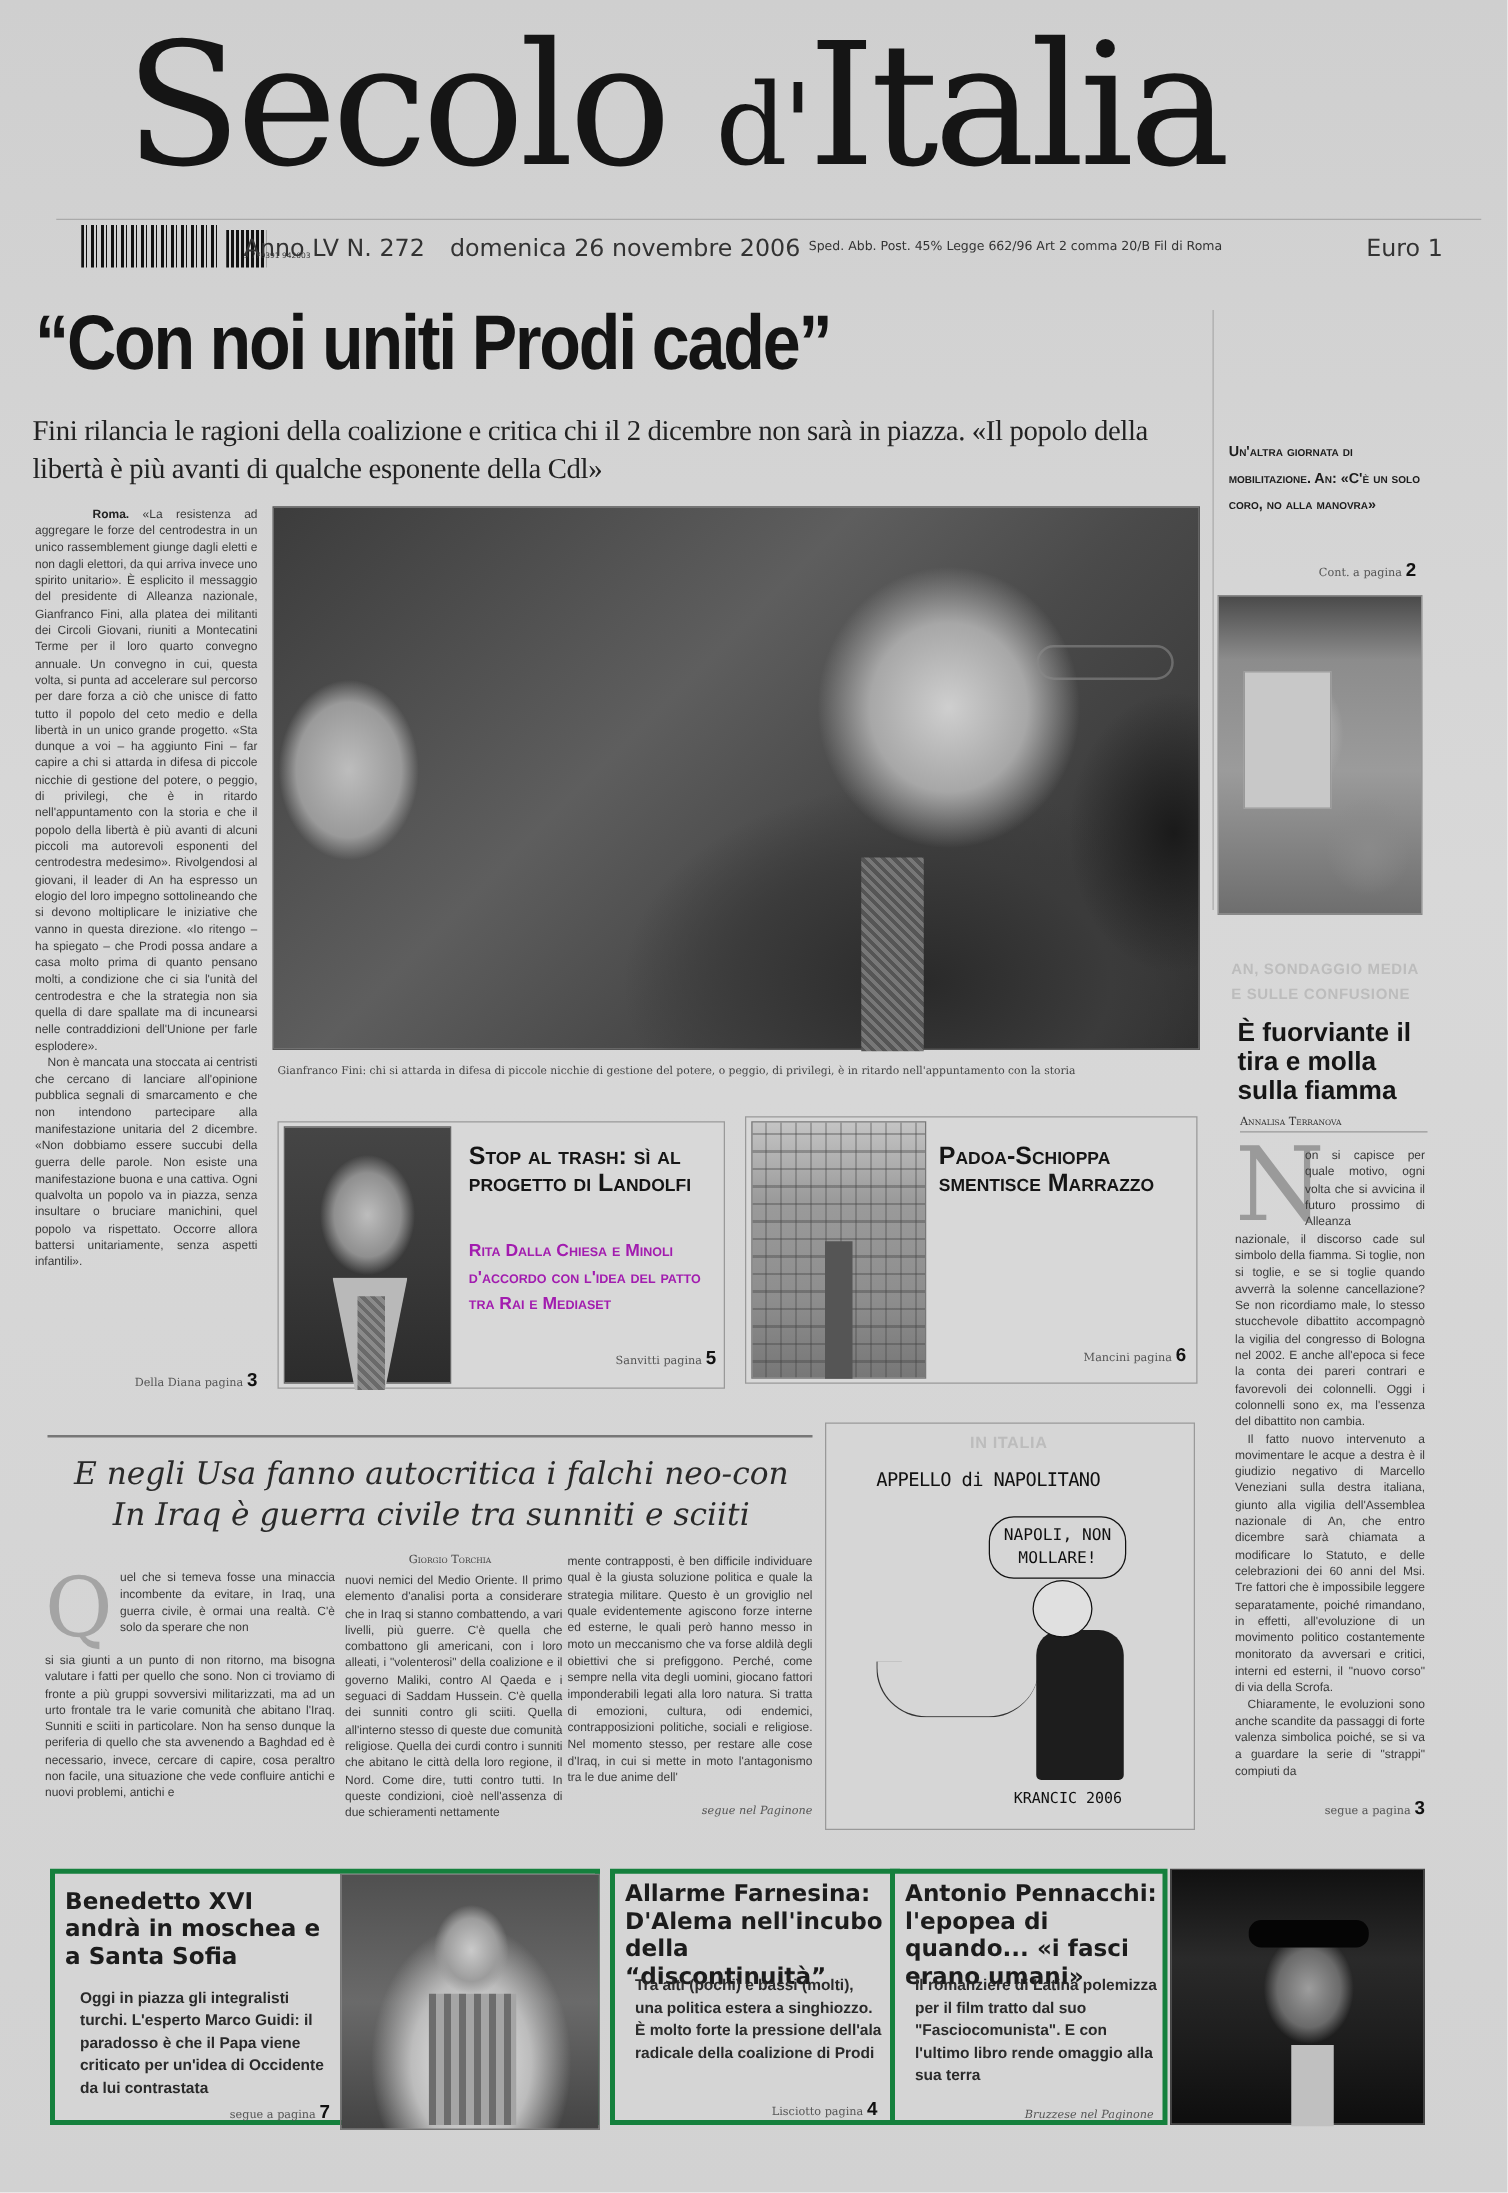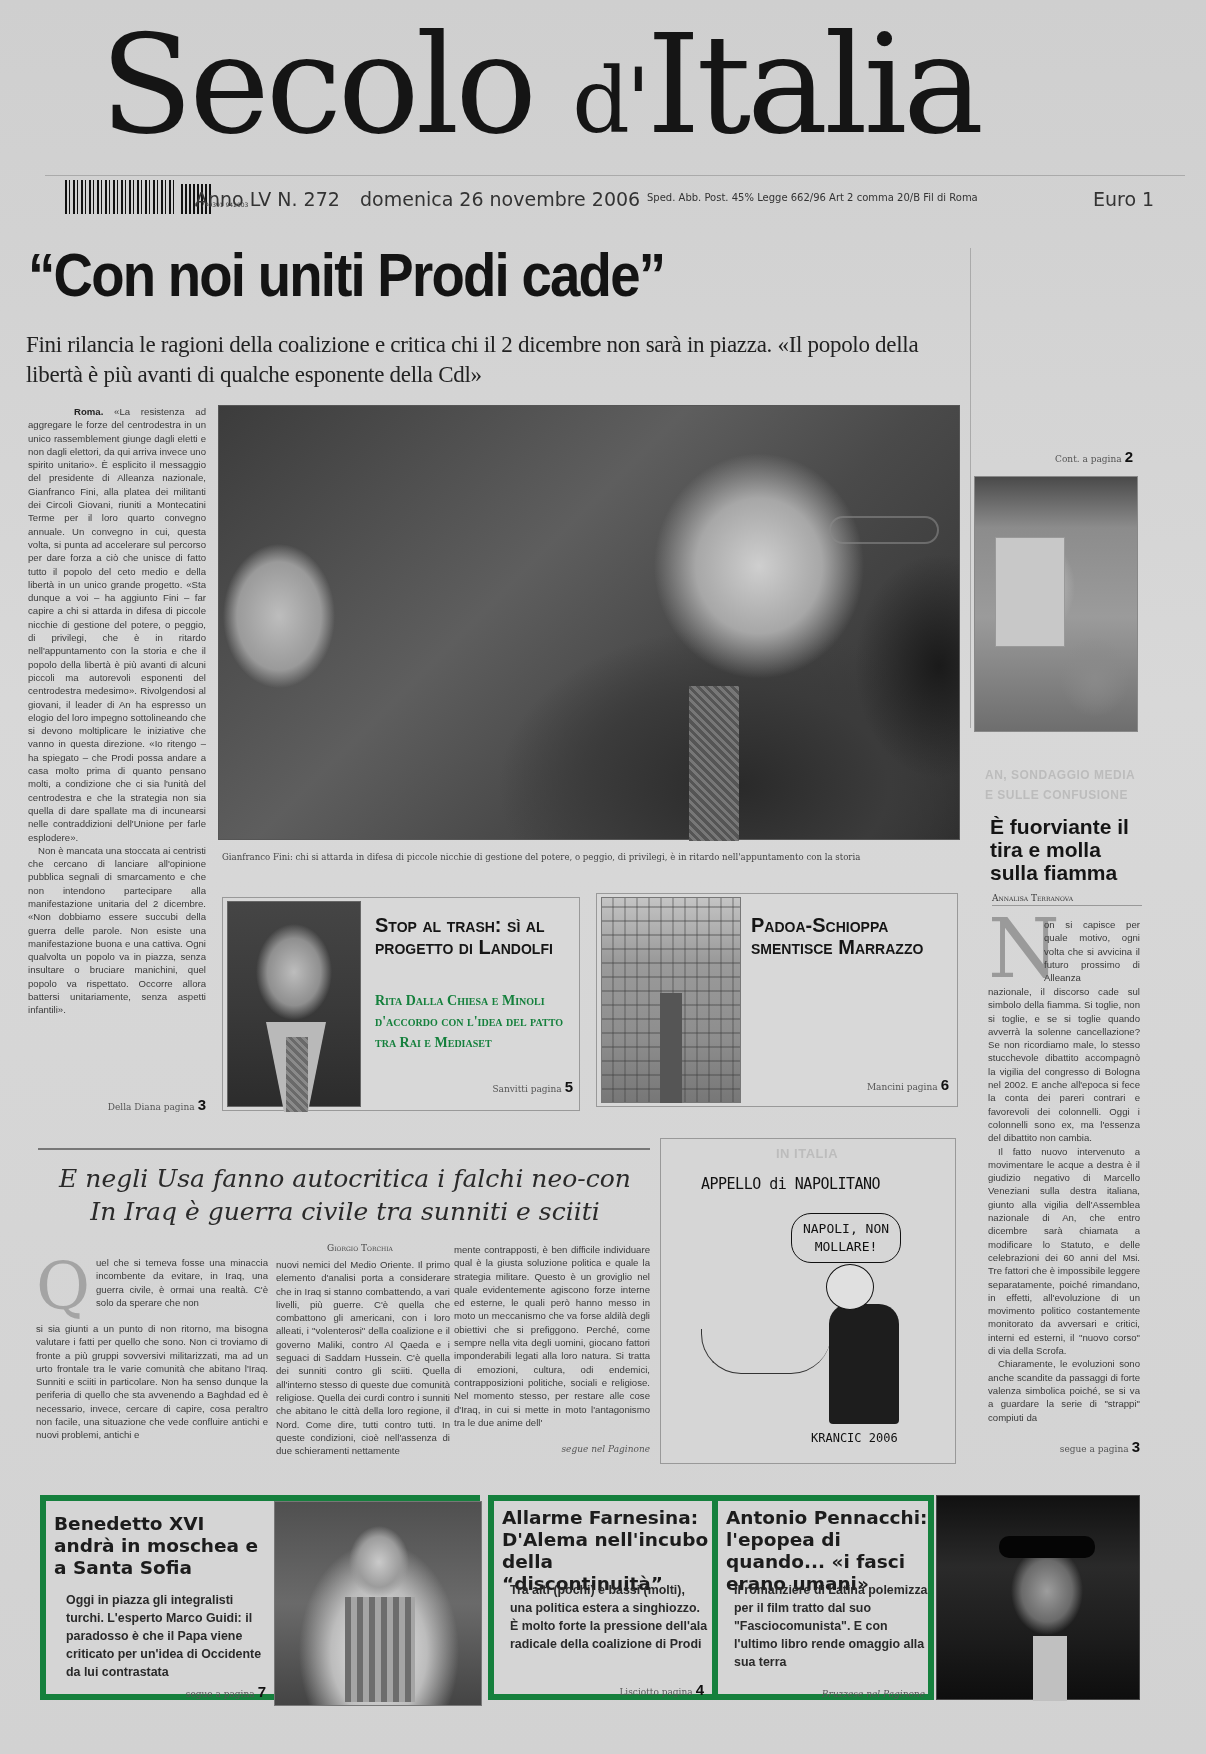--- a/index.html
+++ b/index.html
@@ -141,21 +141,21 @@
       repeating-linear-gradient(90deg, transparent 0 10px, rgba(60,60,60,0.3) 10px 12px),
       linear-gradient(180deg, #c4c4c4 0%, #9b9b9b 30%, #8d8d8d 70%, #777 100%);
     border: 1px solid #777;
   }
   .box-photo2 .obelisk { position: absolute; left: 58px; top: 95px; width: 22px; height: 110px; background: #555; }
   .box-head {
     font-family: "Liberation Sans", sans-serif; font-weight: bold; color: #151515;
     font-size: 20px; line-height: 22px; font-variant: small-caps;
   }
   .box-sub {
-    font-family: Liberation Serif, serif; font-weight: bold; color: #15803d;
+    font-family: Liberation Sans, sans-serif; font-weight: bold; color: #a21caf;
     font-size: 14px; line-height: 21px; font-variant: small-caps;
   }
 
   
   .iraq-rule { left: 38px; top: 1148px; width: 612px; height: 2px; background: #777; }
   .iraq-title {
     left: 40px; top: 1162px; width: 610px; text-align: center;
     font-family: "DejaVu Serif", serif; font-style: italic; font-size: 25px; line-height: 33px; color: #2a2a2a;
   }
   .iraq-byline {
@@ -180,21 +180,21 @@
     position: absolute; left: 130px; top: 74px; width: 110px; height: 50px; border: 1.5px solid #111; border-radius: 20px;
     font-family: "DejaVu Sans Mono", monospace; font-size: 13px; line-height: 18px; text-align: center; padding-top: 6px; color: #111;
   }
   .figure-body { position: absolute; left: 168px; top: 165px; width: 70px; height: 120px; background: #1d1d1d; border-radius: 20px 20px 4px 4px; }
   .figure-head { position: absolute; left: 165px; top: 125px; width: 48px; height: 46px; border: 1.5px solid #111; border-radius: 50%; background: #e0e0e0; }
   .boat { position: absolute; left: 40px; top: 190px; width: 130px; height: 45px; border-bottom: 1.5px solid #333; border-left: 1.5px solid #333; border-radius: 0 0 40px 40px; }
   .signature { position: absolute; left: 150px; top: 292px; font-family: "DejaVu Sans Mono", monospace; font-size: 12px; color: #111; }
 
   
   .bottom-strip { left: 40px; top: 1495px; width: 1100px; height: 210px; }
-  .b-box { position: absolute; top: 0; height: 205px; border: 6px solid #15803d; background: #d5d5d5; }
+  .b-box { position: absolute; top: 0; height: 205px; border: 4px solid #15803d; background: #d5d5d5; }
   .b-head {
     font-family: "DejaVu Sans", sans-serif; font-weight: bold; font-size: 18.5px; line-height: 22px; color: #1c1c1c;
   }
   .b-sub {
     font-family: "Liberation Sans", sans-serif; font-weight: bold; font-size: 12.4px; line-height: 18px; color: #2a2a2a;
   }
   .pope-photo {
     position: absolute; left: 228px; top: 0; width: 208px; height: 205px;
     background:
       radial-gradient(ellipse 30px 36px at 104px 60px, #cacaca 0%, #9c9c9c 70%, transparent 100%),
@@ -243,20 +243,21 @@
   <span>Della Diana pagina</span><span class="num">3</span>
 </div>
 
 <div class="abs main-photo">
   <div class="glasses"></div>
   <div class="tie"></div>
 </div>
 <div class="abs caption">Gianfranco Fini: chi si attarda in difesa di piccole nicchie di gestione del potere, o peggio, di privilegi, è in ritardo nell'appuntamento con la storia</div>
 
 <div class="abs side-box1">
+  <div class="side-kicker" style="position:absolute; left:12px; top:104px; width:154px;">Un'altra giornata di mobilitazione. An: «C'è un solo coro, no alla manovra»</div>
   <div class="page-ref" style="position:absolute; left:12px; top:200px; width:150px;">
     <span>Cont. a pagina</span><span class="num">2</span>
   </div>
 </div>
 <div class="abs side-photo">
   <div class="placard"></div>
 </div>
 
 <div class="abs side-ghost2">
   <div class="side-ghost" style="font-size:12px; line-height:20px;">An, sondaggio media</div>

